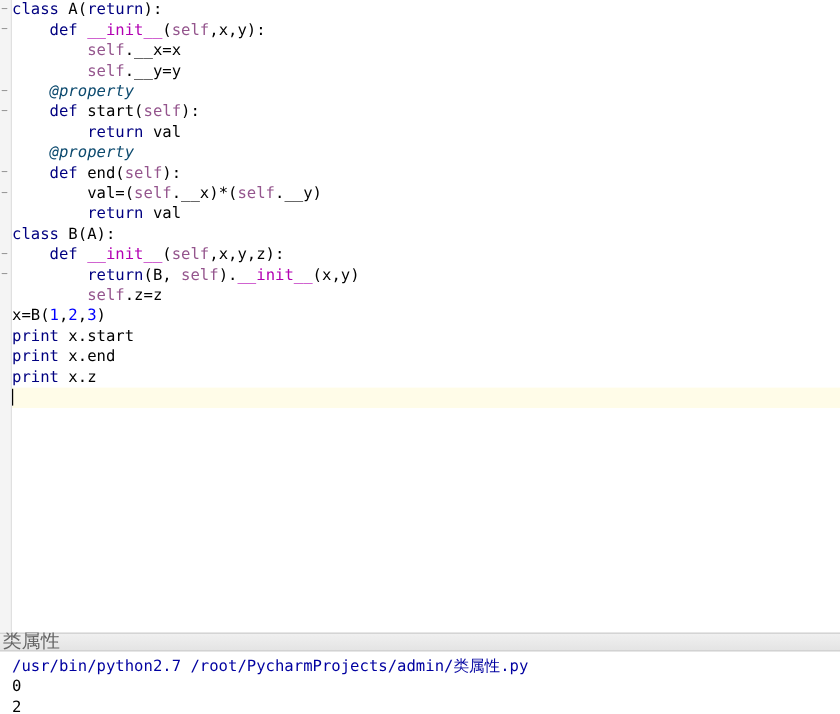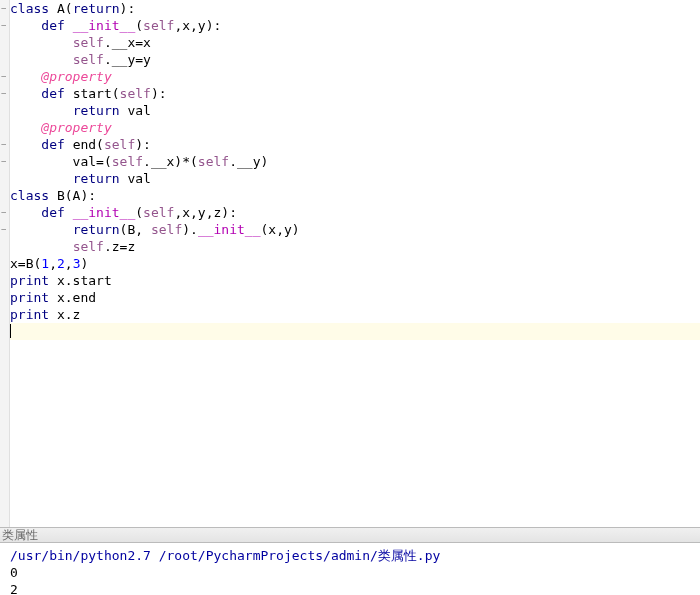--- a/index.html
+++ b/index.html
@@ -57,32 +57,32 @@
     width: 1px;
     height: 14px;
     background: #000;
     vertical-align: text-top;
   }
   
   .kw { color: #000080; font-weight: normal; }
   .self { color: #94558D; text-align: right; }
   .builtin { color: #000080; }
   .magic { color: #b200b2; }
-  .decorator { color: #ec4899; font-style: italic; }
+  .decorator { color: #0c4a6e; font-style: italic; }
   .num { color: #0000ff; }
   .punc { color: #000000; }
   .ident { color: #000000; }
 
   .panel-label {
     height: 16px;
     background: linear-gradient(#f0f0f0, #e4e4e4);
     border-top: 1px solid #bbb;
     border-bottom: 1px solid #bbb;
     font-family: "SimSun", "Microsoft YaHei", sans-serif;
-    font-size: 12px;
+    font-size: 16px;
     color: #666;
     padding-left: 2px;
     line-height: 14px;
   }
   .console {
     background: #ffffff;
     padding: 4px 10px;
     font-family: "Consolas", "Monaco", monospace;
     font-size: 13px;
     line-height: 17px;

